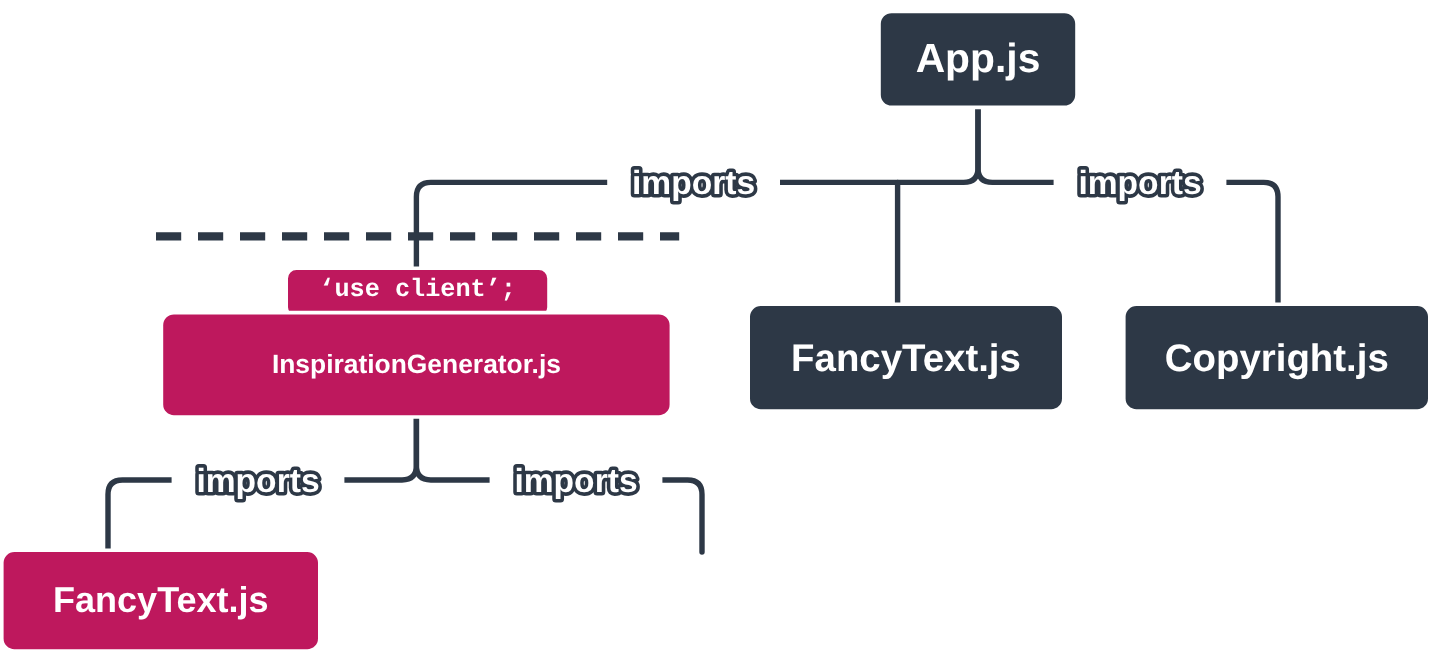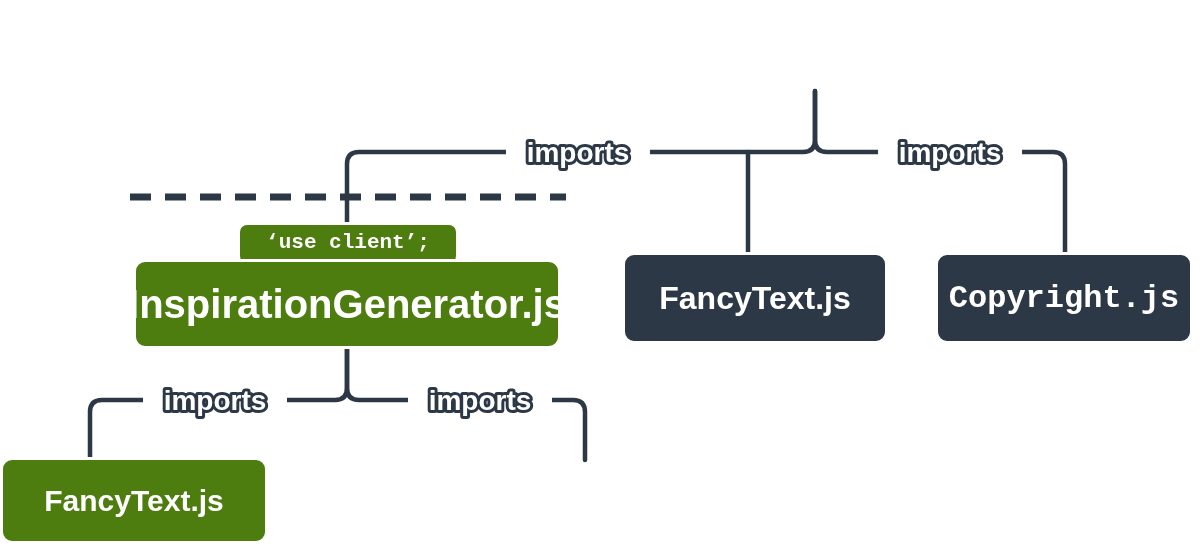--- a/index.html
+++ b/index.html
@@ -29,26 +29,26 @@
     justify-content: center;
     color: #ffffff;
     font-weight: 700;
     border-radius: 12px;
     border: 3px solid #ffffff;
     z-index: 2;
     text-align: center;
     white-space: nowrap;
   }
   .dark   { background: #2d3846; }
-  .orange { background: #4d7c0f; }
+  .orange { background: #be185d; }
 
   #n-app       { left: 731px; top: 8px;   width: 168px; height: 83px; font-size: 34px; }
   #n-ftserver  { left: 622px; top: 252px; width: 266px; height: 92px; font-size: 32px; }
-  #n-copyright { left: 935px; top: 252px; width: 258px; height: 92px; font-size: 32px; font-family: Liberation Mono, monospace; }
-  #n-ig        { left: 133px; top: 259px; width: 428px; height: 90px; font-size: 40px; z-index: 3; }
+  #n-copyright { left: 935px; top: 252px; width: 258px; height: 92px; font-size: 32px; }
+  #n-ig        { left: 133px; top: 259px; width: 428px; height: 90px; font-size: 22px; z-index: 3; }
   #n-ftclient  { left: 0px;   top: 457px; width: 268px; height: 87px; font-size: 30px; }
   #n-insp      { left: 393px; top: 457px; width: 285px; height: 87px; font-size: 30px; }
 
   #n-tab {
     left: 237px; top: 222px; width: 222px; height: 44px;
     font-size: 21px;
     font-family: "Liberation Mono", "DejaVu Sans Mono", monospace;
     border-radius: 10px;
     z-index: 1;
     align-items: flex-start;
@@ -83,20 +83,23 @@
       <text x="950" y="162">imports</text>
       <text x="215" y="410">imports</text>
       <text x="480" y="410">imports</text>
     </g>
   </svg>
 
   <div class="node orange" id="n-tab">
     <span>‘use client’;</span>
   </div>
 
+  <div class="node dark" id="n-app">
+    <span>App.js</span>
+  </div>
 
   <div class="node dark" id="n-ftserver">
     <span>FancyText.js</span>
   </div>
 
   <div class="node dark" id="n-copyright">
     <span>Copyright.js</span>
   </div>
 
   <div class="node orange" id="n-ig">

